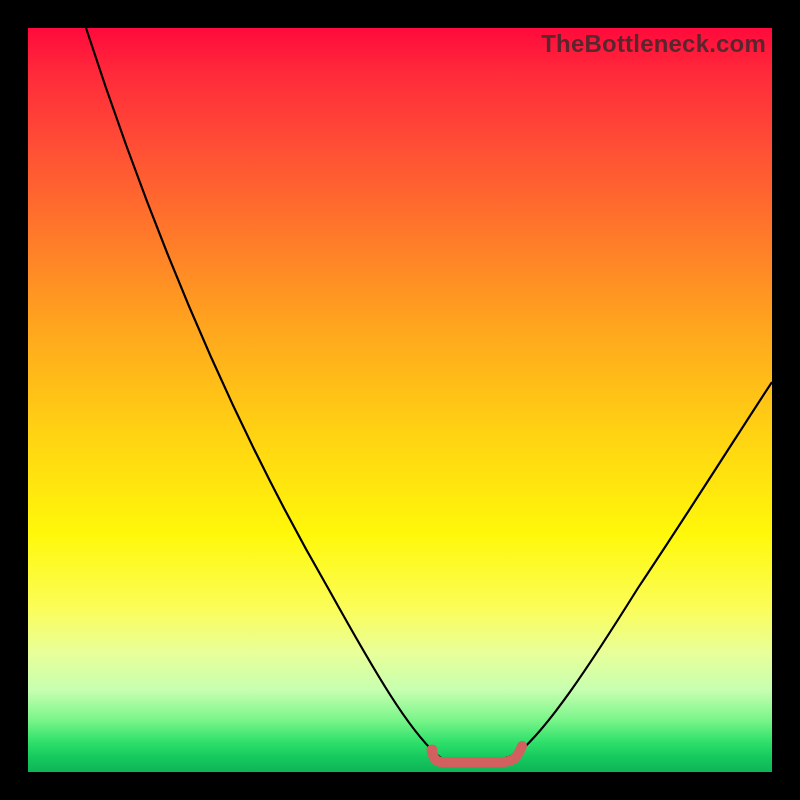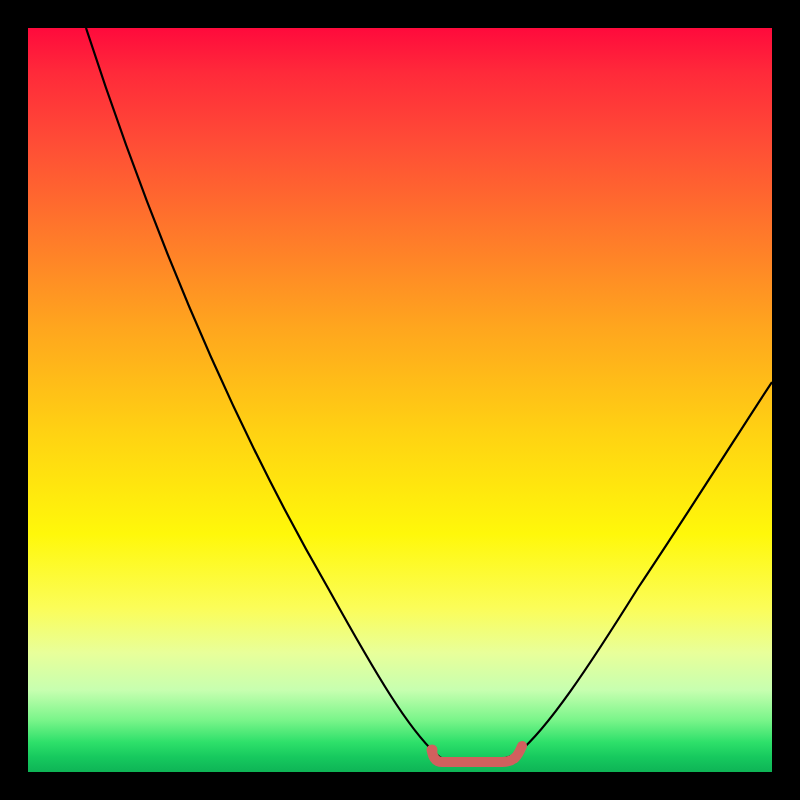--- a/index.html
+++ b/index.html
@@ -69,20 +69,21 @@
     height: 100%;
   }
 </style>
 </head>
 <body>
 
 <div class="frame">
   <div class="plot">
     <div class="gradient"></div>
 
+    <div class="watermark">TheBottleneck.com</div>
 
     <svg class="curves" viewBox="0 0 744 744" preserveAspectRatio="none">
       <path d="M 58 0
                C 110 160, 190 370, 300 560
                C 350 650, 380 700, 408 726
                C 418 735, 428 736, 440 735
                C 458 734, 476 733, 490 725
                C 520 700, 560 640, 610 560
                C 670 470, 720 390, 744 354" fill="none" stroke="#000" stroke-width="2.2"></path>
       <path d="M 404 722

